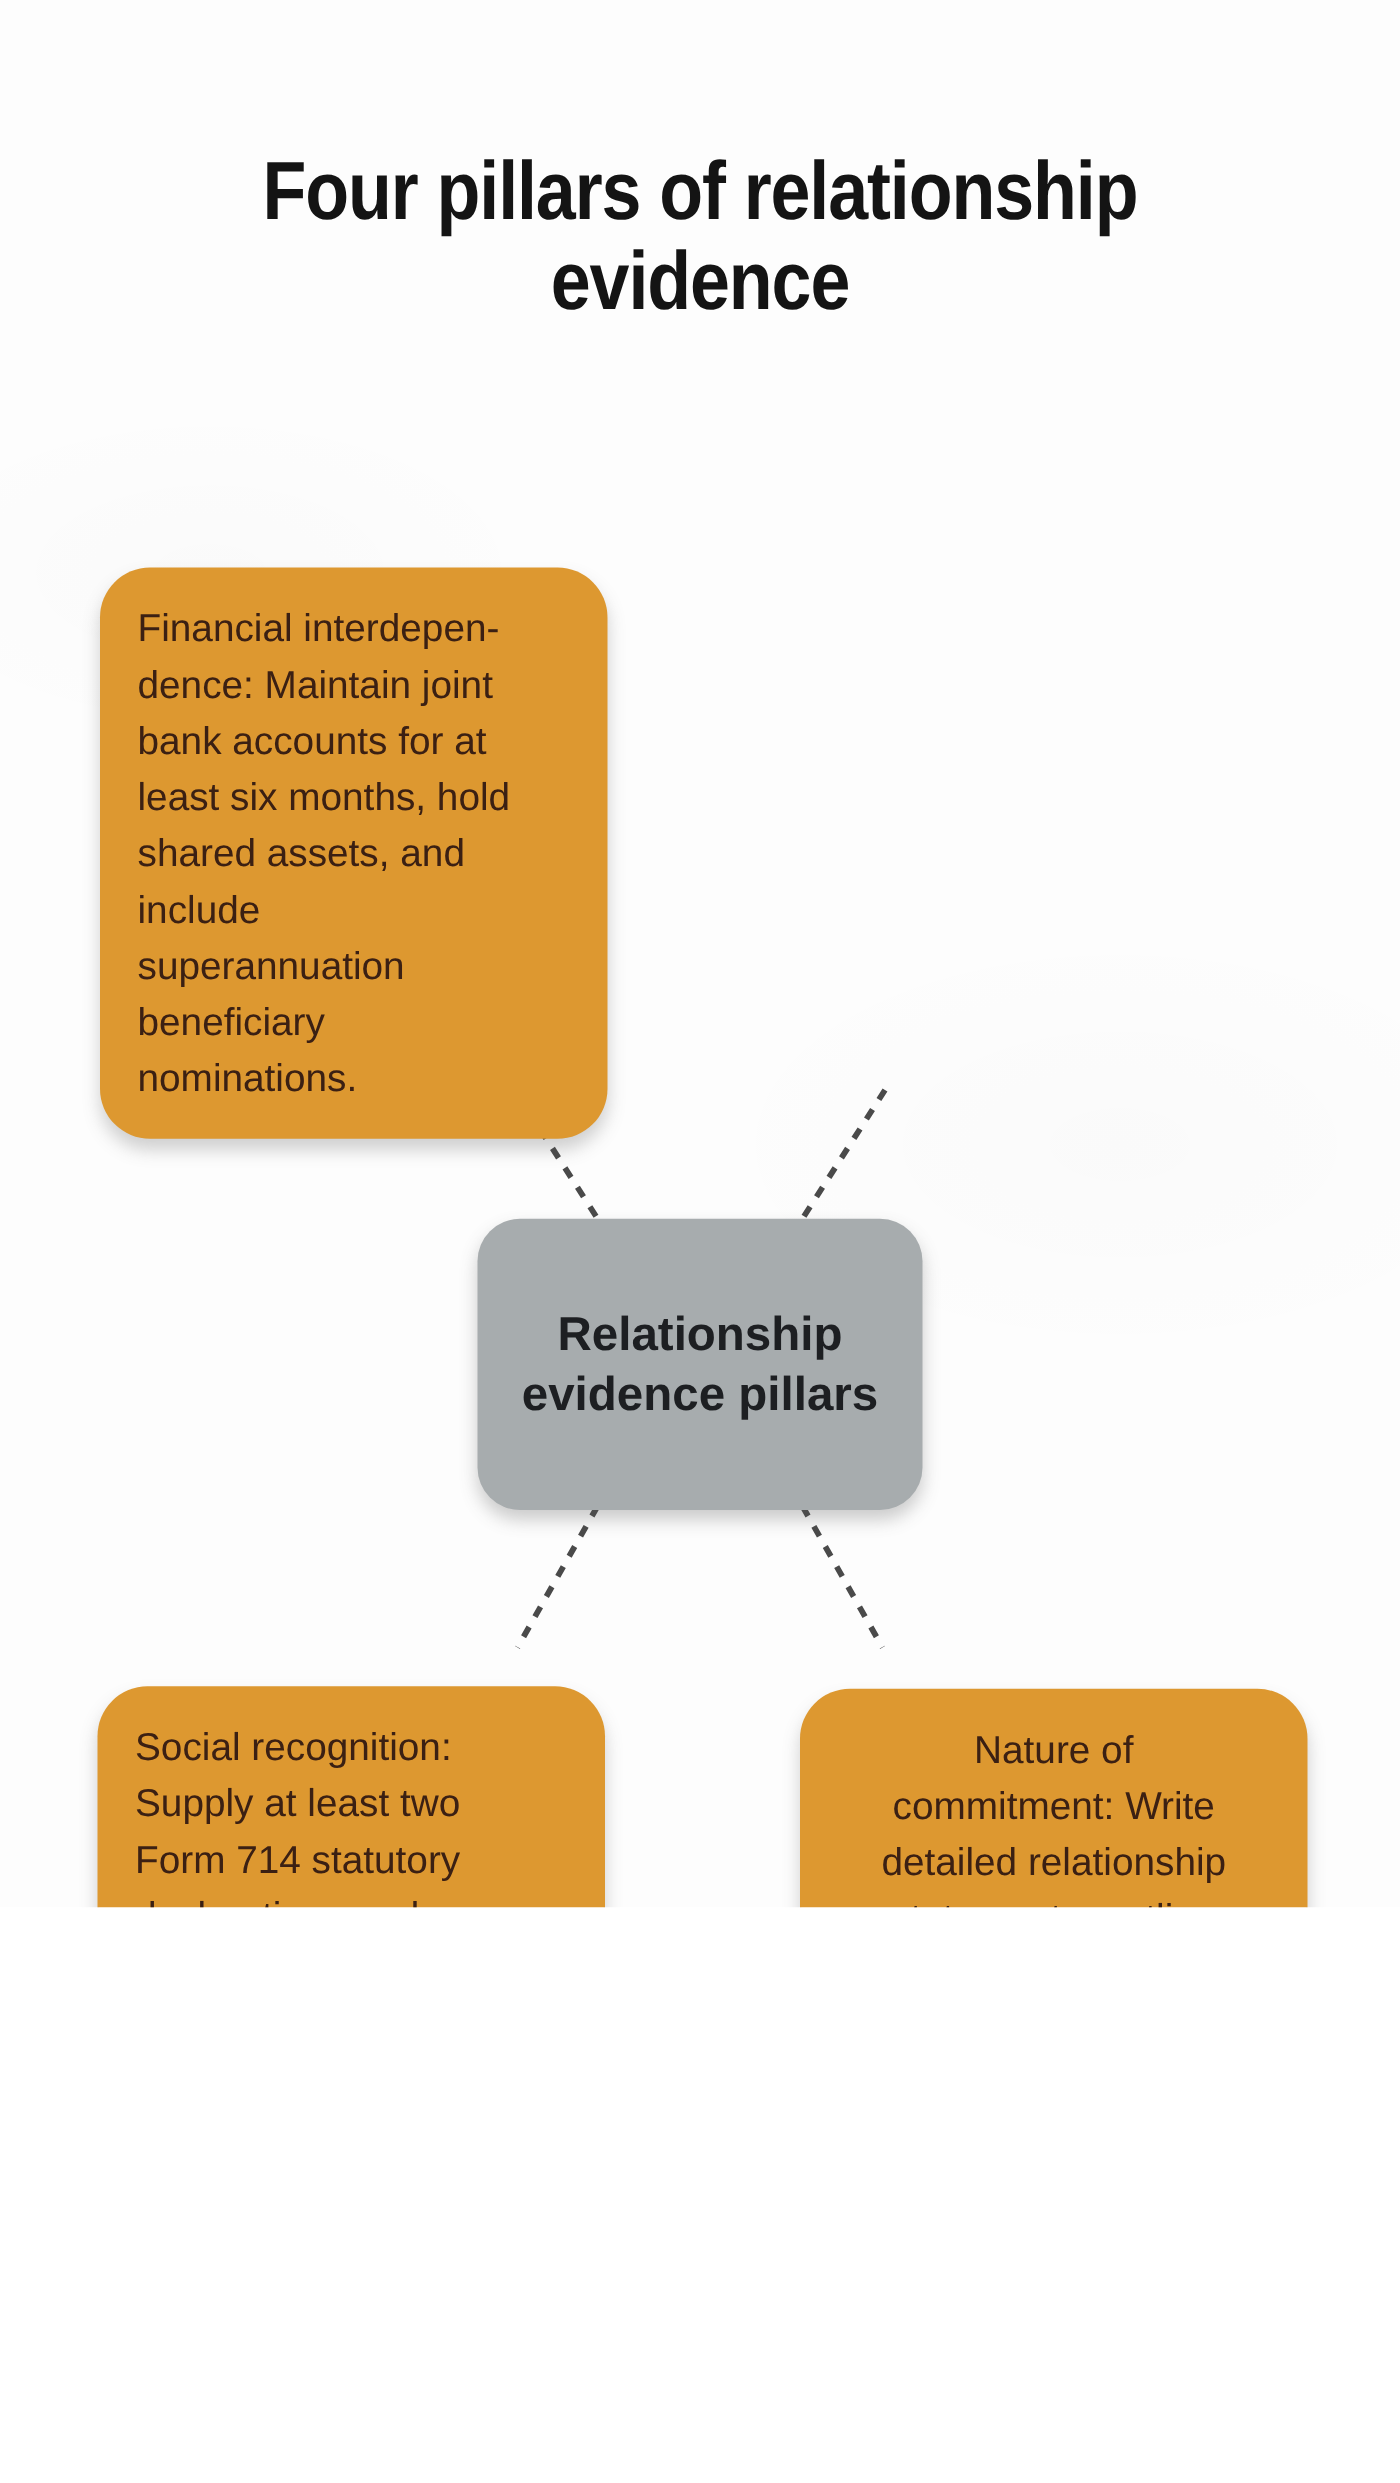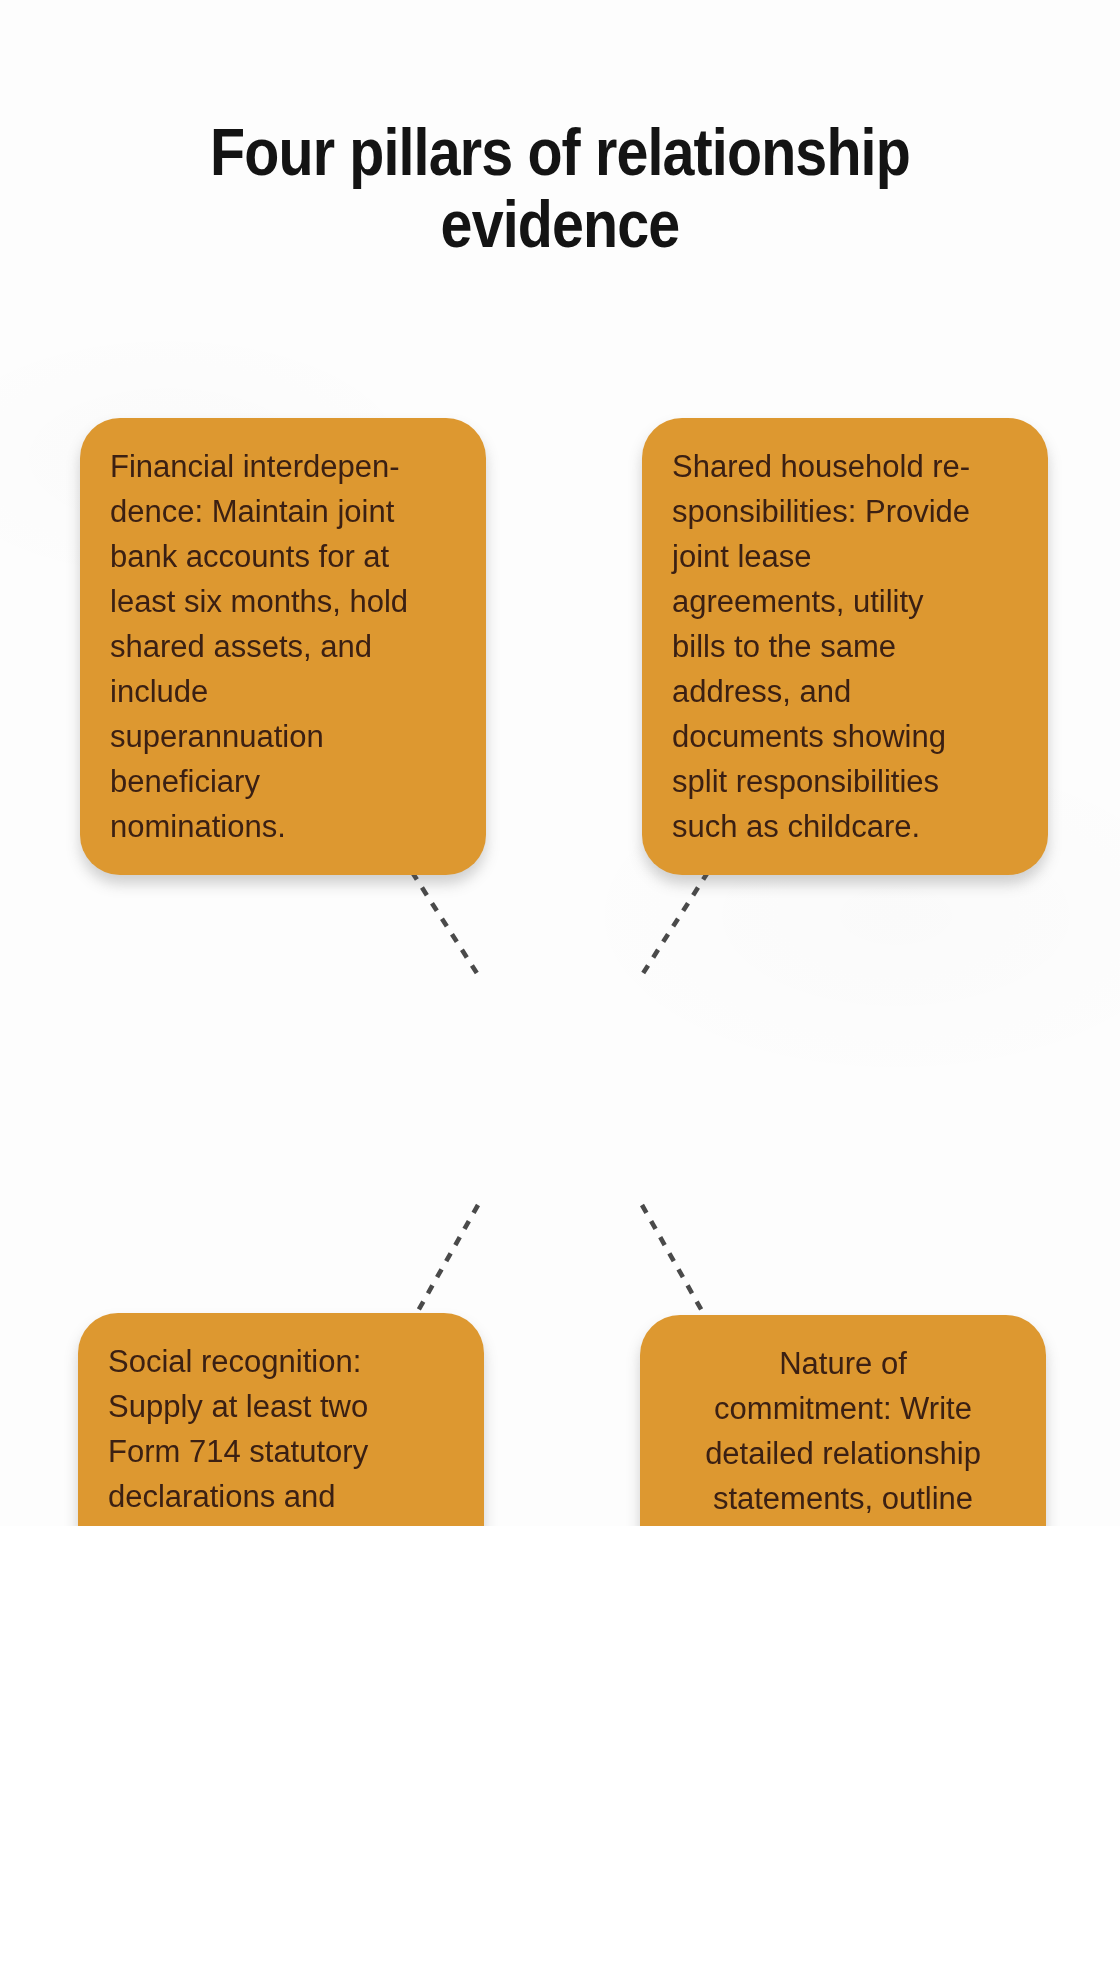--- a/index.html
+++ b/index.html
@@ -33,20 +33,21 @@
   }
 
   .pillar {
     position: absolute;
     width: 406px;
     box-sizing: border-box;
     background: #DD9830;
     border-radius: 40px;
     padding: 26px 30px;
     box-shadow: 0 9px 14px rgba(90, 90, 90, 0.28);
+    margin-top: 36px;
   }
   .pillar-text {
     font-size: 31px;
     line-height: 45px;
     color: #3B2013;
     white-space: pre-line;
   }
   #pillar-top-left   { left: 80px;  top: 418px; }
   #pillar-top-right  { left: 642px; top: 418px; }
   #pillar-bottom-left{ left: 78px;  top: 1313px; }
@@ -128,32 +129,25 @@
 dence: Maintain joint
 bank accounts for at
 least six months, hold
 shared assets, and
 include
 superannuation
 beneficiary
 nominations.</div>
   </div>
 
-  <div class="pillar" id="pillar-top-right">
-    <div class="pillar-text">Shared household re-
-sponsibilities: Provide
-joint lease
-agreements, utility
-bills to the same
-address, and
-documents showing
-split responsibilities
-such as childcare.</div>
+
+  <div class="center-node">
+    <div class="center-label">Relationship
+evidence pillars</div>
   </div>
-
 
   <div class="pillar" id="pillar-bottom-left">
     <div class="pillar-text">Social recognition:
 Supply at least two
 Form 714 statutory
 declarations and
 supporting social
 proof such as photos
 or event invitations.</div>
   </div>

